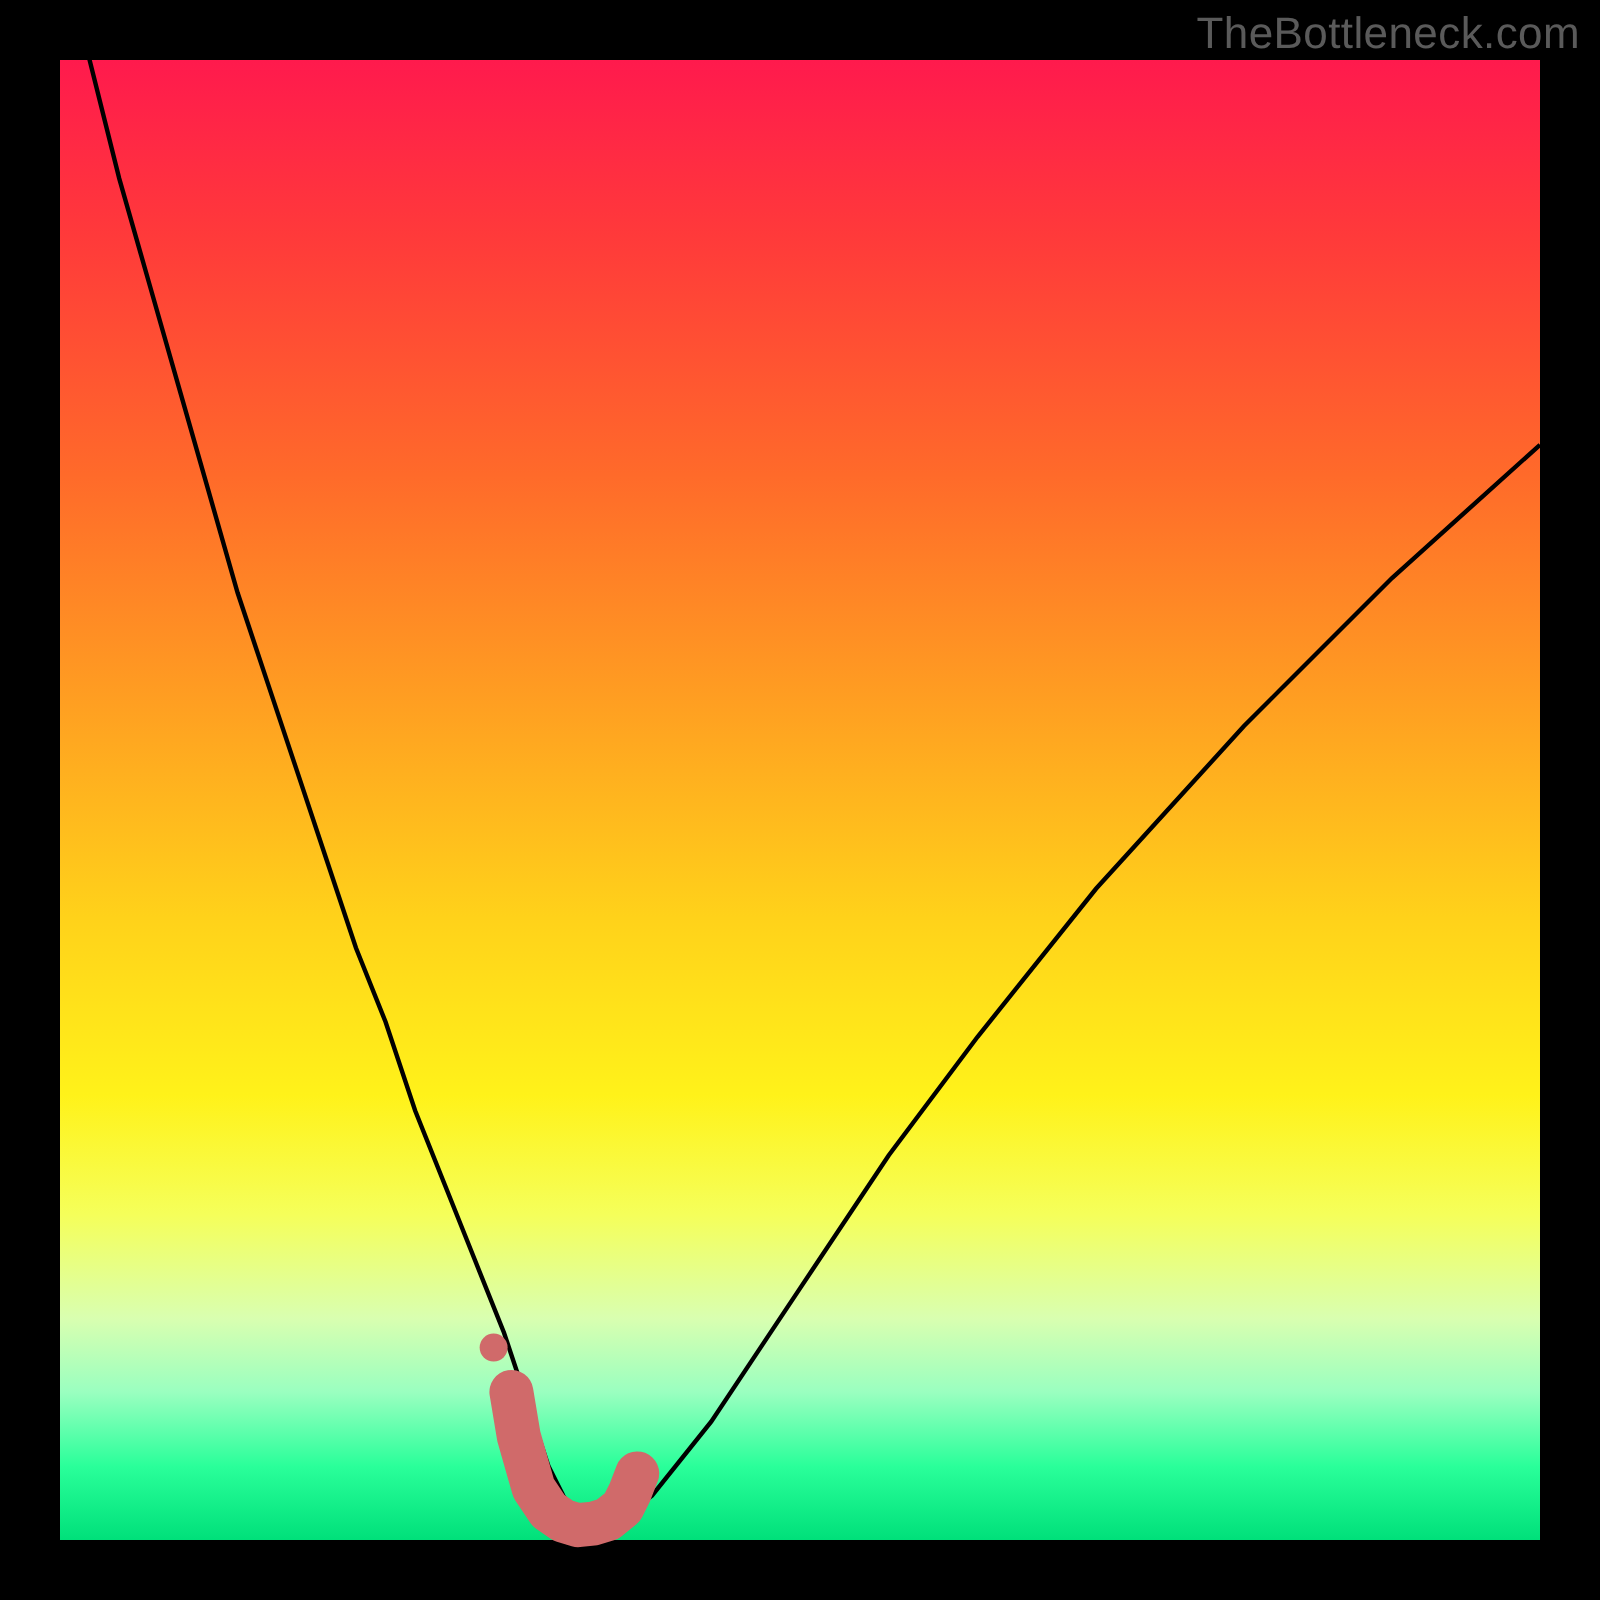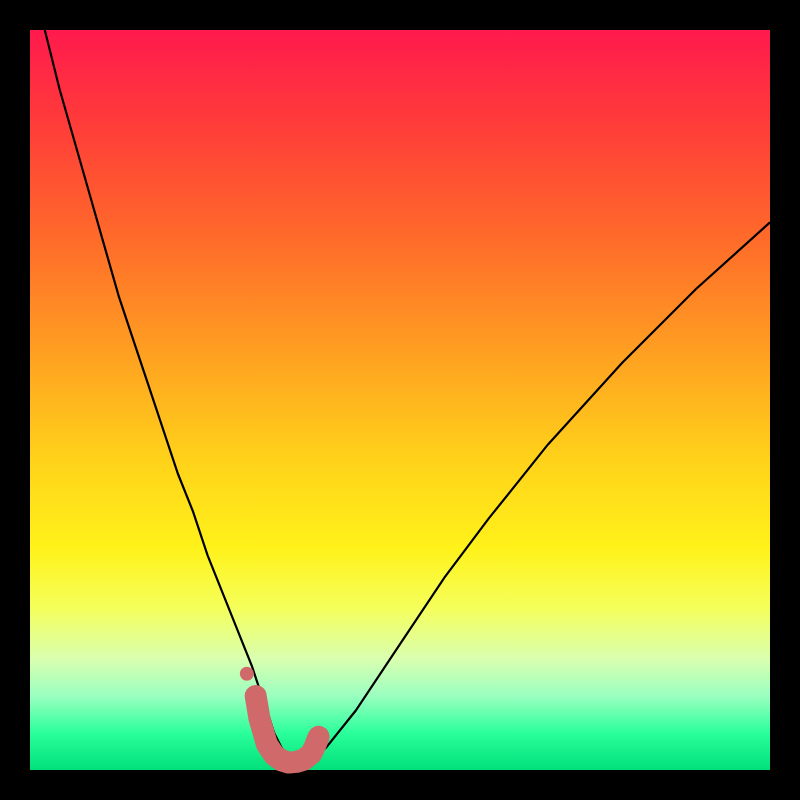--- a/index.html
+++ b/index.html
@@ -57,20 +57,21 @@
     letter-spacing: 0.2px;
     user-select: none;
     pointer-events: none;
   }
 </style>
 </head>
 <body>
 
 <div class="canvas-wrap">
 
+  <div class="watermark">TheBottleneck.com</div>
 
   <div class="plot-area">
     <svg class="curve" viewBox="0 0 740 740" preserveAspectRatio="none">
       <path id="curve-path" fill="none" stroke="#000000" stroke-width="2.2" d="M0.00 -59.20 L14.80 0.00 L29.60 59.20 L44.40 111.00 L59.20 162.80 L74.00 214.60 L88.80 266.40 L103.60 310.80 L118.40 355.20 L133.20 399.60 L148.00 444.00 L162.80 481.00 L177.60 525.40 L192.40 562.40 L207.20 599.40 L222.00 636.40 L236.80 680.80 L244.20 703.00 L251.60 717.80 L259.00 728.90 L266.40 732.60 L273.80 732.60 L281.20 728.90 L296.00 717.80 L325.60 680.80 L370.00 614.20 L414.40 547.60 L458.80 488.40 L518.00 414.40 L592.00 333.00 L666.00 259.00 L740.00 192.40"></path>
       <g id="marker-group">
           <path d="M225.70 666.00 L229.40 688.20 L236.80 714.10 L244.20 725.20 L251.60 730.38 L259.00 732.60 L266.40 731.86 L273.80 729.64 L281.20 723.72 L284.90 716.32 L288.60 706.70" fill="none" stroke="#d06a6a" stroke-width="22" stroke-linecap="round" stroke-linejoin="round"></path>
           <circle cx="216.82" cy="643.80" r="7" fill="#d06a6a"></circle>
         </g>
     </svg>
   </div>

